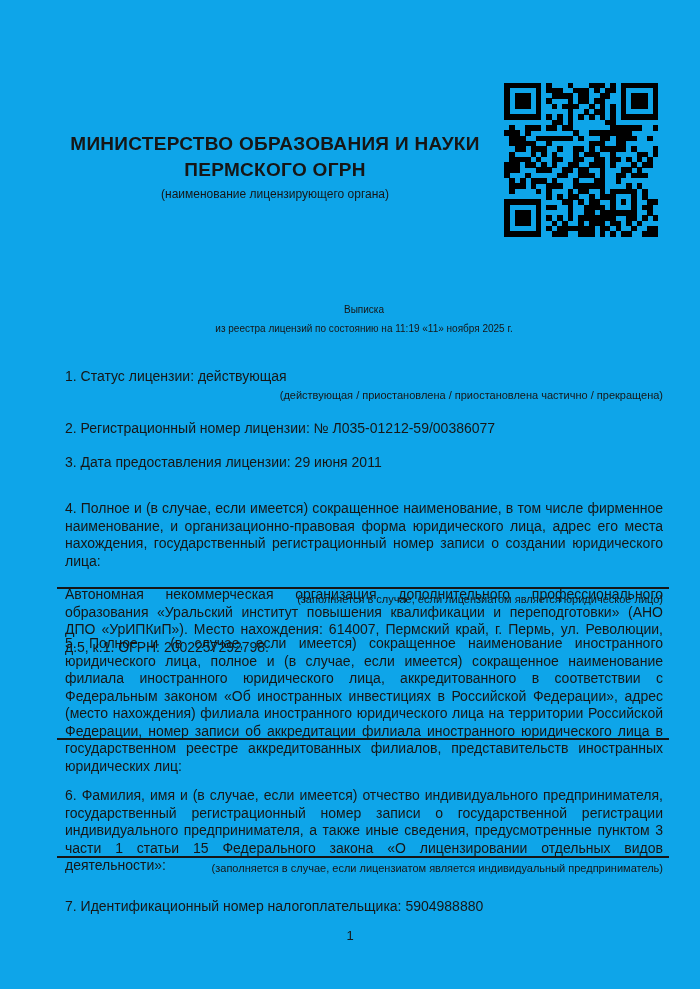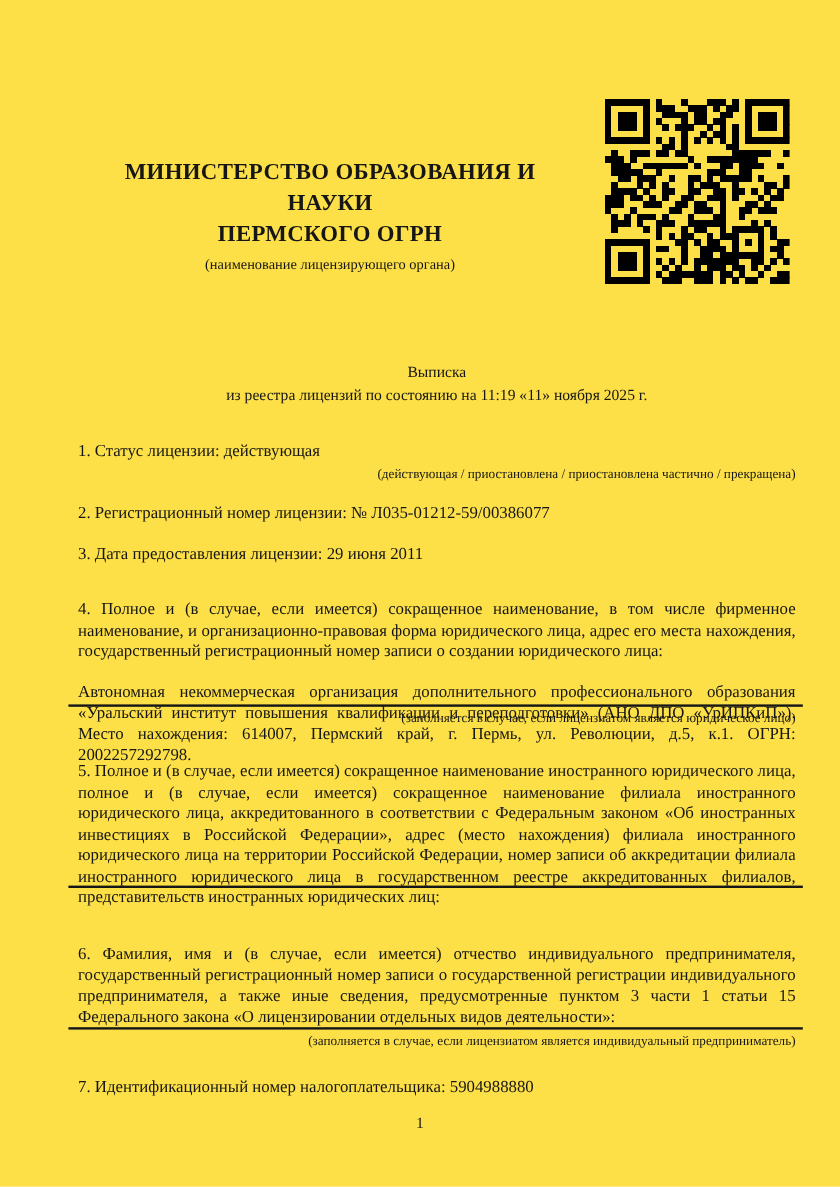--- a/index.html
+++ b/index.html
@@ -1,36 +1,36 @@
 <!DOCTYPE html>
 <html><head>
 <meta charset="utf-8">
 <style>
   html, body { margin:0; padding:0; background:#ffffff; }
   .page {
     position:relative;
     width:700px; height:989px;
-    background:#fde047;
+    background:#0ea5e9;
     color:#161616;
-    font-family:Liberation Serif, serif;
+    font-family:Liberation Sans, sans-serif;
     overflow:hidden;
   }
   .abs { position:absolute; }
 
   
   .header-block { top:131px; left:70px; width:410px; text-align:center; }
   .ministry-line { font-weight:bold; font-size:19px; line-height:26px; letter-spacing:0.3px; }
   .header-caption { margin-top:4px; font-size:12px; }
 
   
   .qr-box { top:81px; left:504px; width:154px; height:157px; }
   .qr-box svg { width:100%; height:100%; fill:#000; shape-rendering:crispEdges; }
 
   
-  .title-block { top:300px; left:65px; width:598px; text-align:center; font-size:13px; line-height:19px; }
+  .title-block { top:300px; left:65px; width:598px; text-align:center; font-size:10px; line-height:19px; }
 
   
   .content { left:65px; width:598px; font-size:14px; line-height:17.5px; }
   .just { text-align:justify;margin-top:16px; }
   .cap  { left:65px; width:598px; text-align:right; font-size:11px; line-height:13px; }
   .rule { left:57px; width:612px; border-top:2px solid #161616; height:0; }
 
   .item1 { top:368px; }  .cap1 { top:389px; }
   .item2 { top:420px; }
   .item3 { top:454px; }

